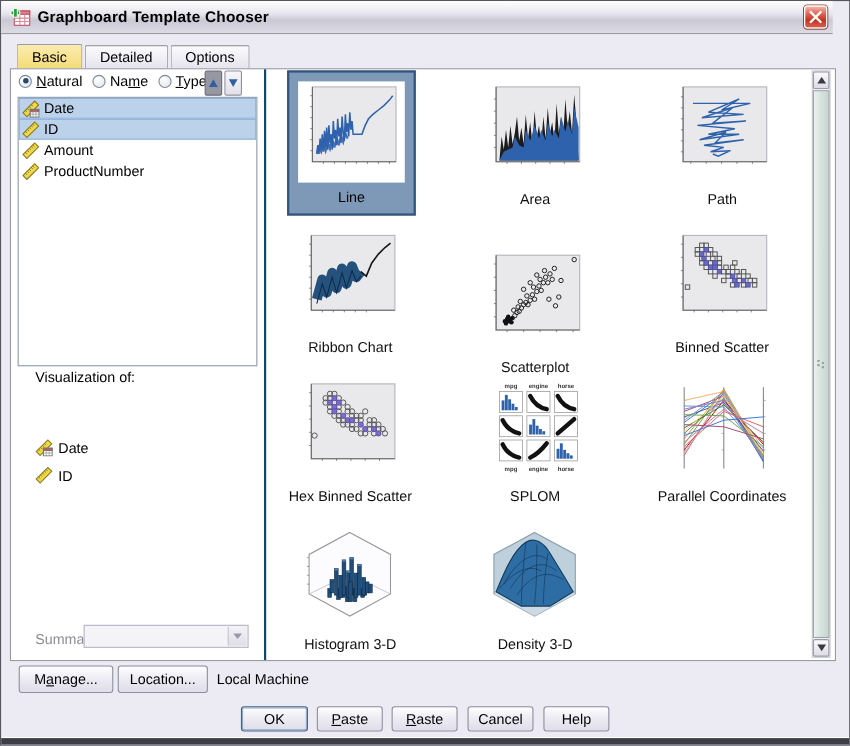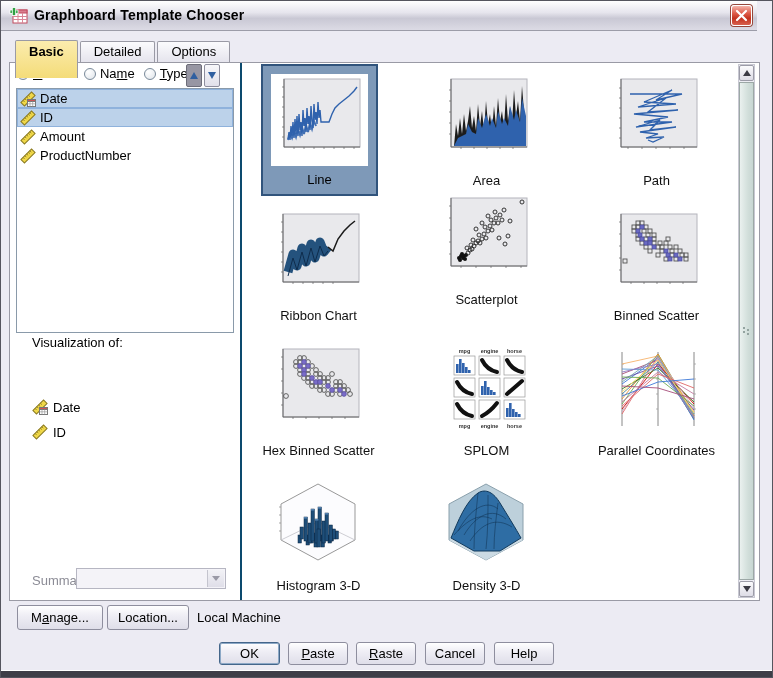--- a/index.html
+++ b/index.html
@@ -26,21 +26,21 @@
   
   .tabstrip{position:absolute;left:14px;top:40px;display:flex;z-index:3;}
   .tab{
     height:21px;line-height:20px;padding:0 13px;margin-right:2px;
     background:linear-gradient(#FBFBFD,#E5E4ED);
     border:1px solid #9A9AA5;border-bottom:none;border-radius:2px 2px 0 0;
     cursor:pointer;
   }
   .tab.selected{
     background:linear-gradient(#FBECAE,#F4DC79);
-    height:38px;margin-top:-1px;line-height:22px;font-weight:bold;
+    height:22px;margin-top:-1px;line-height:22px;font-weight:normal;
   }
   .tab-pane{
     position:absolute;left:8px;top:61px;width:751px;height:539px;
     border:1px solid #9A9AA5;background:#ffffff;
   }
   
   .radio-row{position:absolute;left:7px;top:3px;display:flex;align-items:center;white-space:nowrap;}
   .radio-item{display:flex;align-items:center;margin-right:9px;cursor:pointer;}
   .radio{
     width:12px;height:12px;border-radius:50%;margin-right:4px;flex:0 0 auto;
@@ -295,21 +295,21 @@
             <path d="M13 5V73H89" fill="none" stroke="#666" stroke-width="1"></path>
             <path d="M23 73v2M33 73v2M43 73v2M53 73v2M63 73v2M13 13h-2M13 23h-2M13 33h-2M13 43h-2M13 53h-2M13 63h-2" stroke="#666" stroke-width="0.7"></path>
             <polyline fill="none" stroke="#24527D" stroke-width="9" stroke-linejoin="round" points="18,63 23,45 27,57 32,39 36,53 41,35 45,49 50,33 54,43 58,38"></polyline>
             <polyline fill="none" stroke="#0E2C4C" stroke-width="1" points="18,67 23,49 27,61 32,43 36,57 41,39 45,53 50,37 54,47 58,42"></polyline>
             <polyline fill="none" stroke="#1A1A1A" stroke-width="1.5" points="58,38 63,42 68,30 74,22 80,16 85,12"></polyline>
           </svg>
         </div>
         <div class="tlabel">Ribbon Chart</div>
       </div>
 
-      <div class="gcell" style="left:176px;top:130px;">
+      <div class="gcell" style="left:176px;top:164px;">
         <div class="card">
           <svg width="97" height="92" viewBox="0 0 97 92">
             <rect x="13" y="5" width="76" height="68" fill="#E9E9EC" stroke="#B4B4BC"></rect>
             <path d="M13 5V73H89" fill="none" stroke="#666" stroke-width="1"></path>
             <path d="M23 73v2M38 73v2M53 73v2M68 73v2M83 73v2M13 13h-2M13 25h-2M13 37h-2M13 49h-2M13 61h-2" stroke="#666" stroke-width="0.7"></path>
             <g fill="#111">
               <circle cx="21" cy="65" r="2"></circle>
                 <circle cx="23" cy="63" r="2"></circle>
                 <circle cx="25" cy="65" r="2"></circle>
                 <circle cx="24" cy="61" r="2"></circle>

